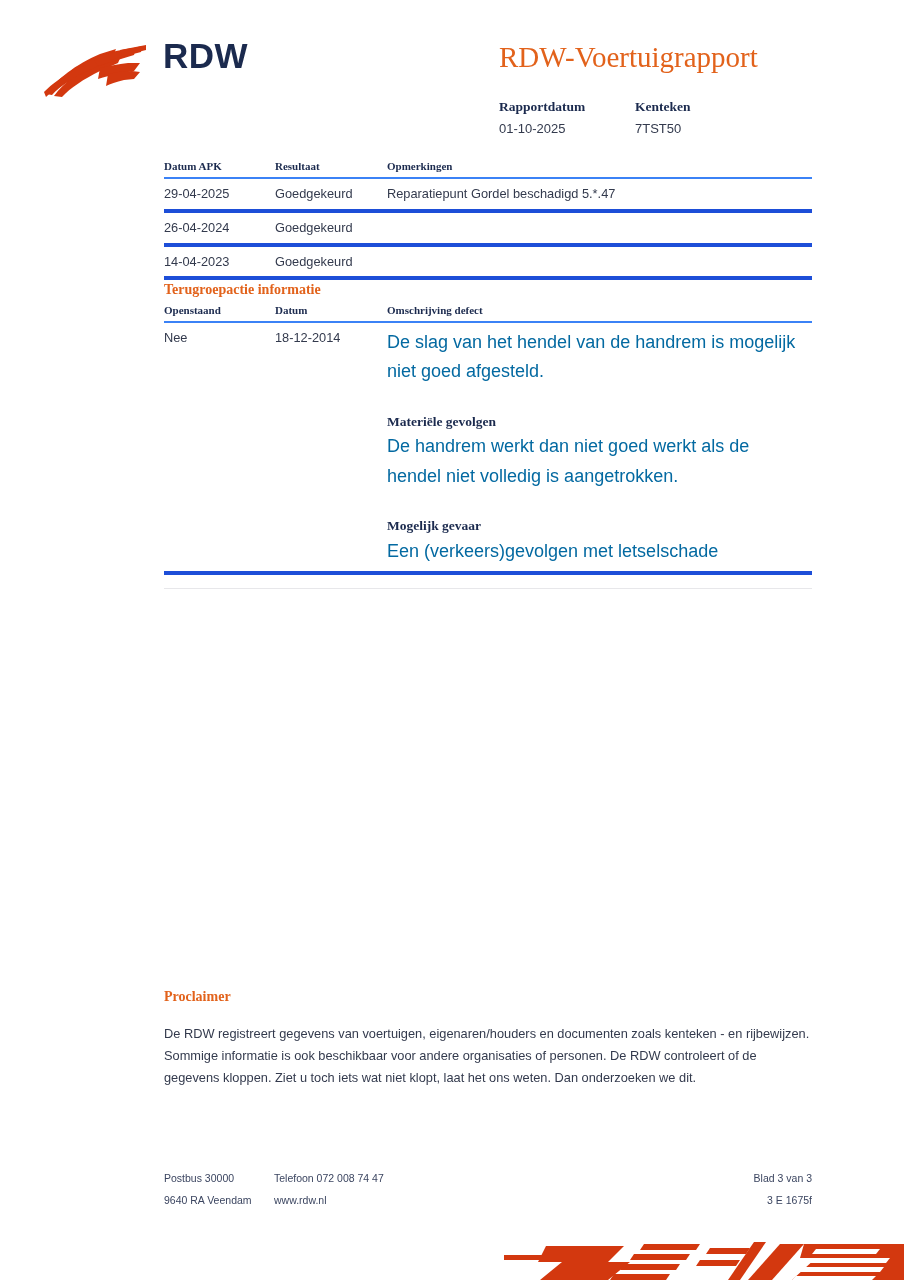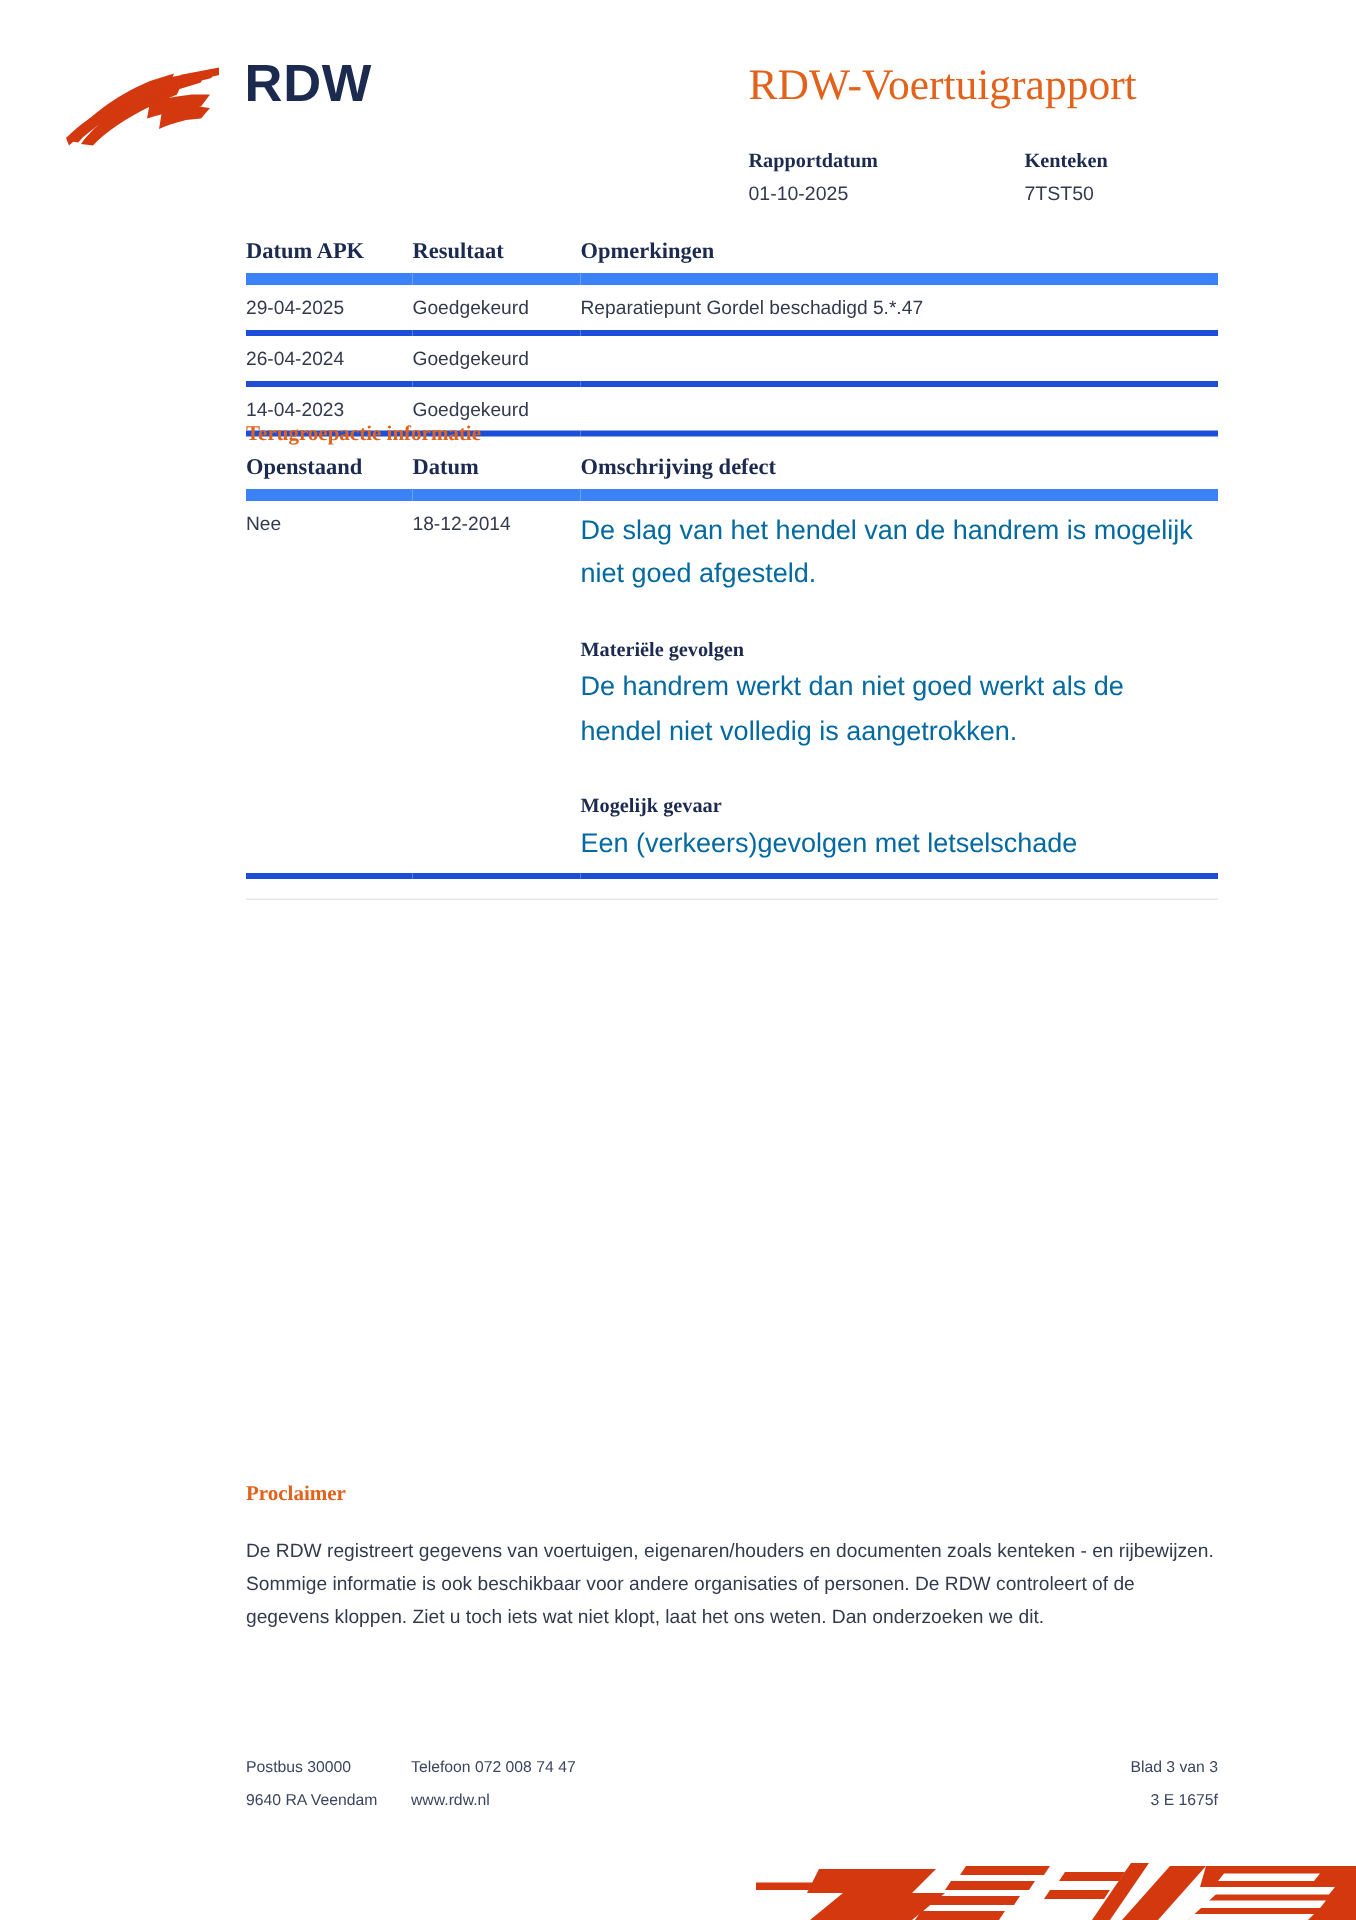--- a/index.html
+++ b/index.html
@@ -54,21 +54,20 @@
   }
 
   .meta {
     position: absolute;
     left: 499px;
     top: 98px;
     width: 320px;
   }
   .meta-row {
     display: flex;
-    gap: 48px;
   }
   .meta-col {
     width: 136px;
   }
   .meta-label {
     font-family: "Liberation Serif", serif;
     font-size: 13.5px;
     font-weight: 700;
     color: #1b2a4e;
     line-height: 1.35;
@@ -95,26 +94,26 @@
     margin-bottom: 5px;
   }
 
   table.grid {
     width: 100%;
     border-collapse: collapse;
     table-layout: fixed;
   }
   table.grid th {
     font-family: "Liberation Serif", serif;
-    font-size: 15px;
+    font-size: 11px;
     font-weight: 700;
     color: #1b2a4e;
     text-align: left;
     padding: 0 0 5px 0;
-    border-bottom: 8px solid #3b82f6;
+    border-bottom: 2px solid #3b82f6;
     vertical-align: bottom;
   }
   table.grid td {
     font-size: 12.8px;
     color: #333a4d;
     text-align: left;
     padding: 5px 8px 5px 0;
     border-bottom: 4px solid #1d4ed8;
     vertical-align: top;
     line-height: 1.55;

